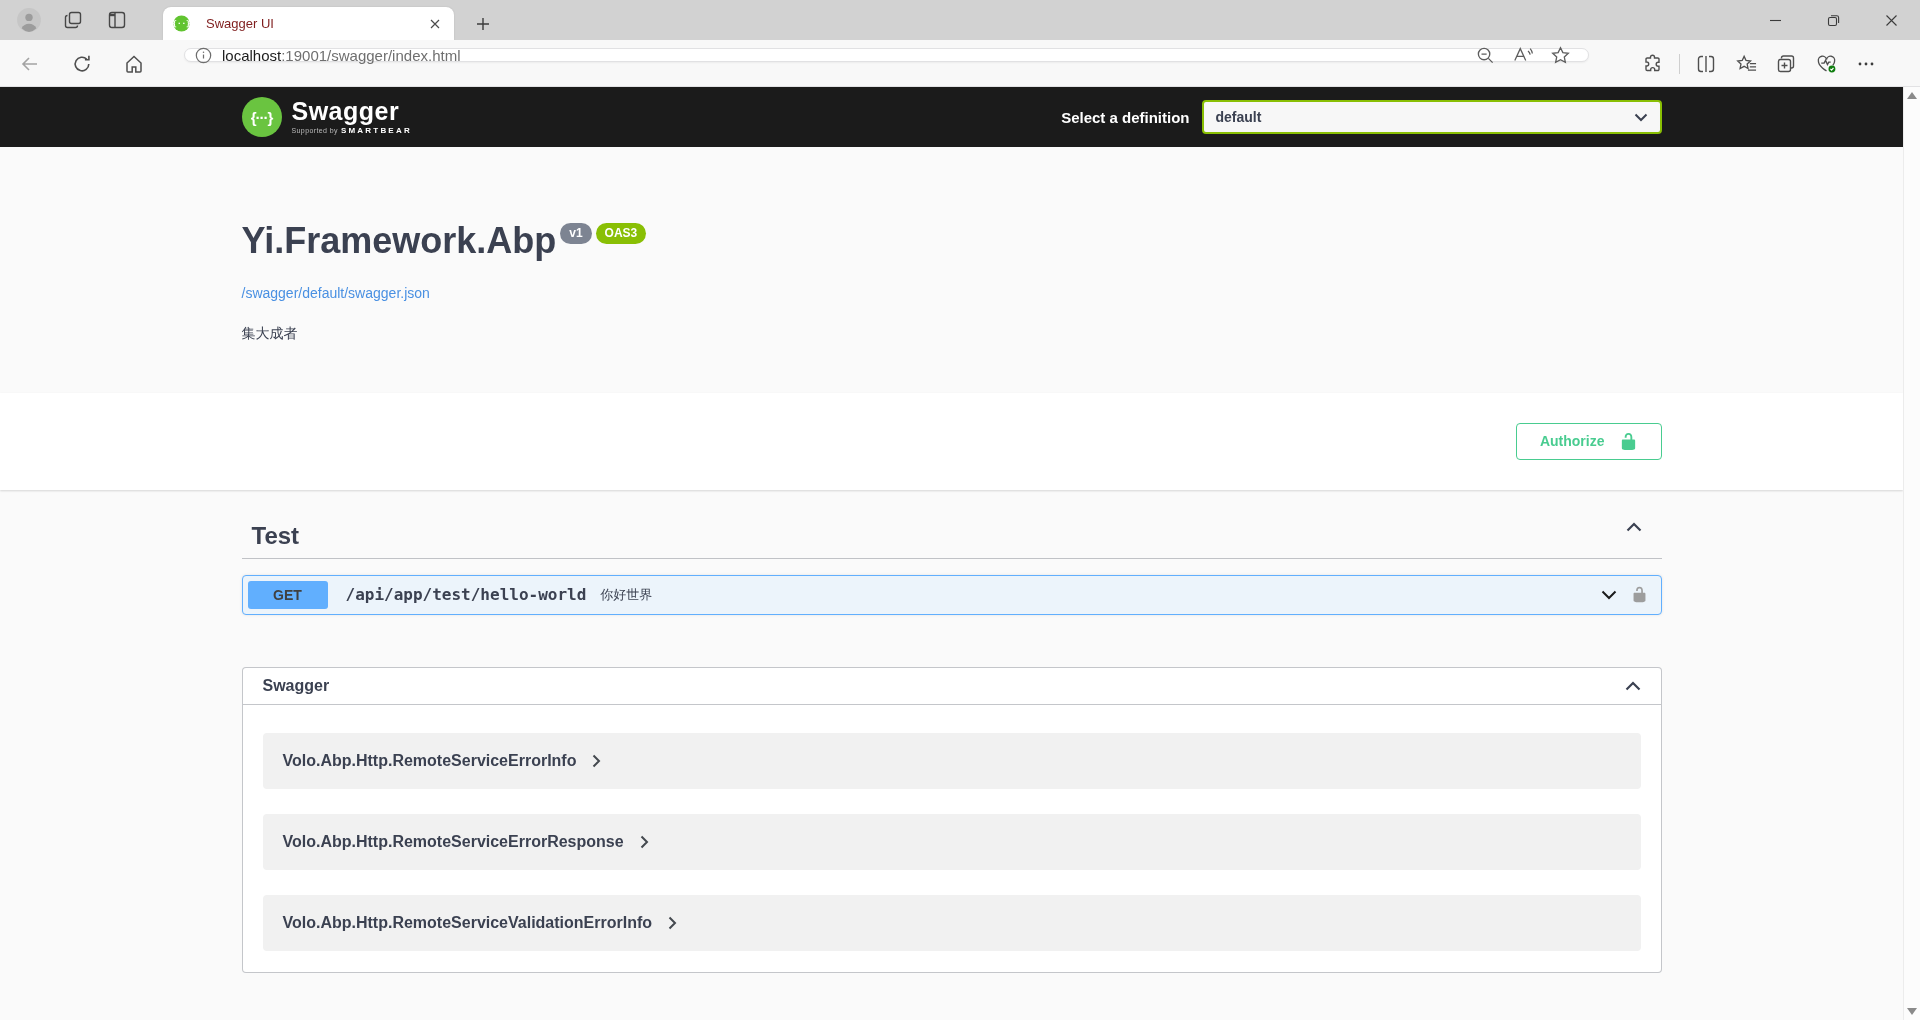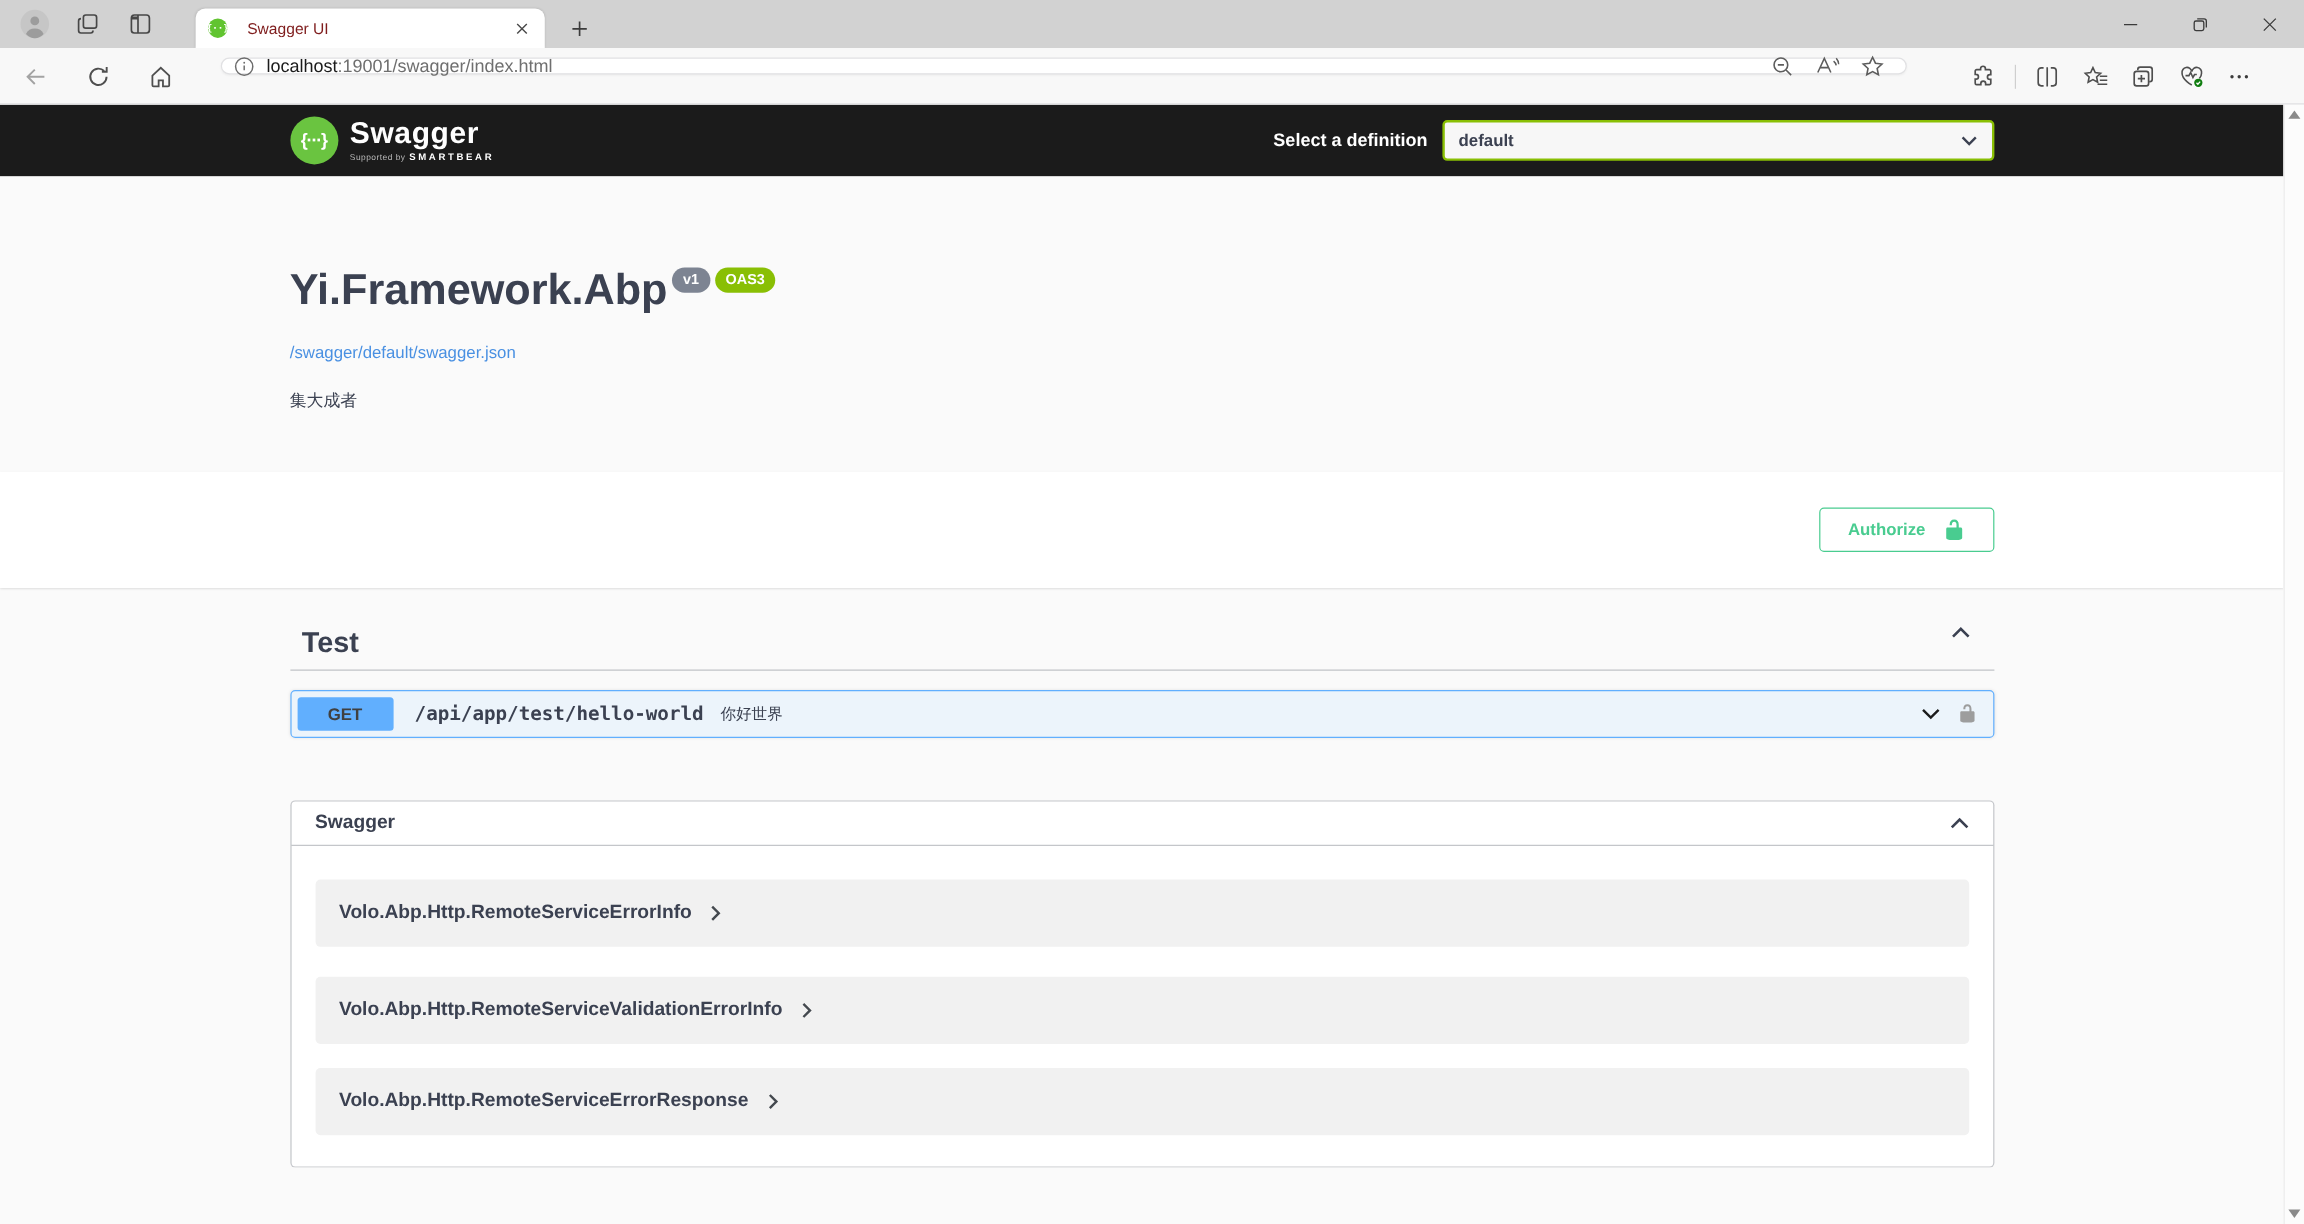--- a/index.html
+++ b/index.html
@@ -329,32 +329,32 @@
                 <path d="M1.5 8.5L8 2l6.5 6.5"></path>
               </svg>
             </div>
             <div class="models-body">
               <div class="model-row">
                 <span class="model-name">Volo.Abp.Http.RemoteServiceErrorInfo</span>
                 <svg width="9" height="14" viewBox="0 0 9 14" fill="none" stroke="#44494f" stroke-width="2">
                     <path d="M1.5 1.5L7 7l-5.5 5.5"></path>
                   </svg>
               </div>
+              <div class="model-row">
+                <span class="model-name">Volo.Abp.Http.RemoteServiceErrorResponse</span>
+                <svg width="9" height="14" viewBox="0 0 9 14" fill="none" stroke="#44494f" stroke-width="2">
+                    <path d="M1.5 1.5L7 7l-5.5 5.5"></path>
+                  </svg>
+              </div>
               <div class="model-row last">
                 <span class="model-name">Volo.Abp.Http.RemoteServiceValidationErrorInfo</span>
                 <svg width="9" height="14" viewBox="0 0 9 14" fill="none" stroke="#44494f" stroke-width="2">
                     <path d="M1.5 1.5L7 7l-5.5 5.5"></path>
                   </svg>
               </div>
-              <div class="model-row">
-                <span class="model-name">Volo.Abp.Http.RemoteServiceErrorResponse</span>
-                <svg width="9" height="14" viewBox="0 0 9 14" fill="none" stroke="#44494f" stroke-width="2">
-                    <path d="M1.5 1.5L7 7l-5.5 5.5"></path>
-                  </svg>
-              </div>
             </div>
           </div>
 
           <div class="bottom-pad"></div>
         </div>
       </div>
     </div>
 
     <div class="scrollbar">
       <div class="sb-up"></div>

